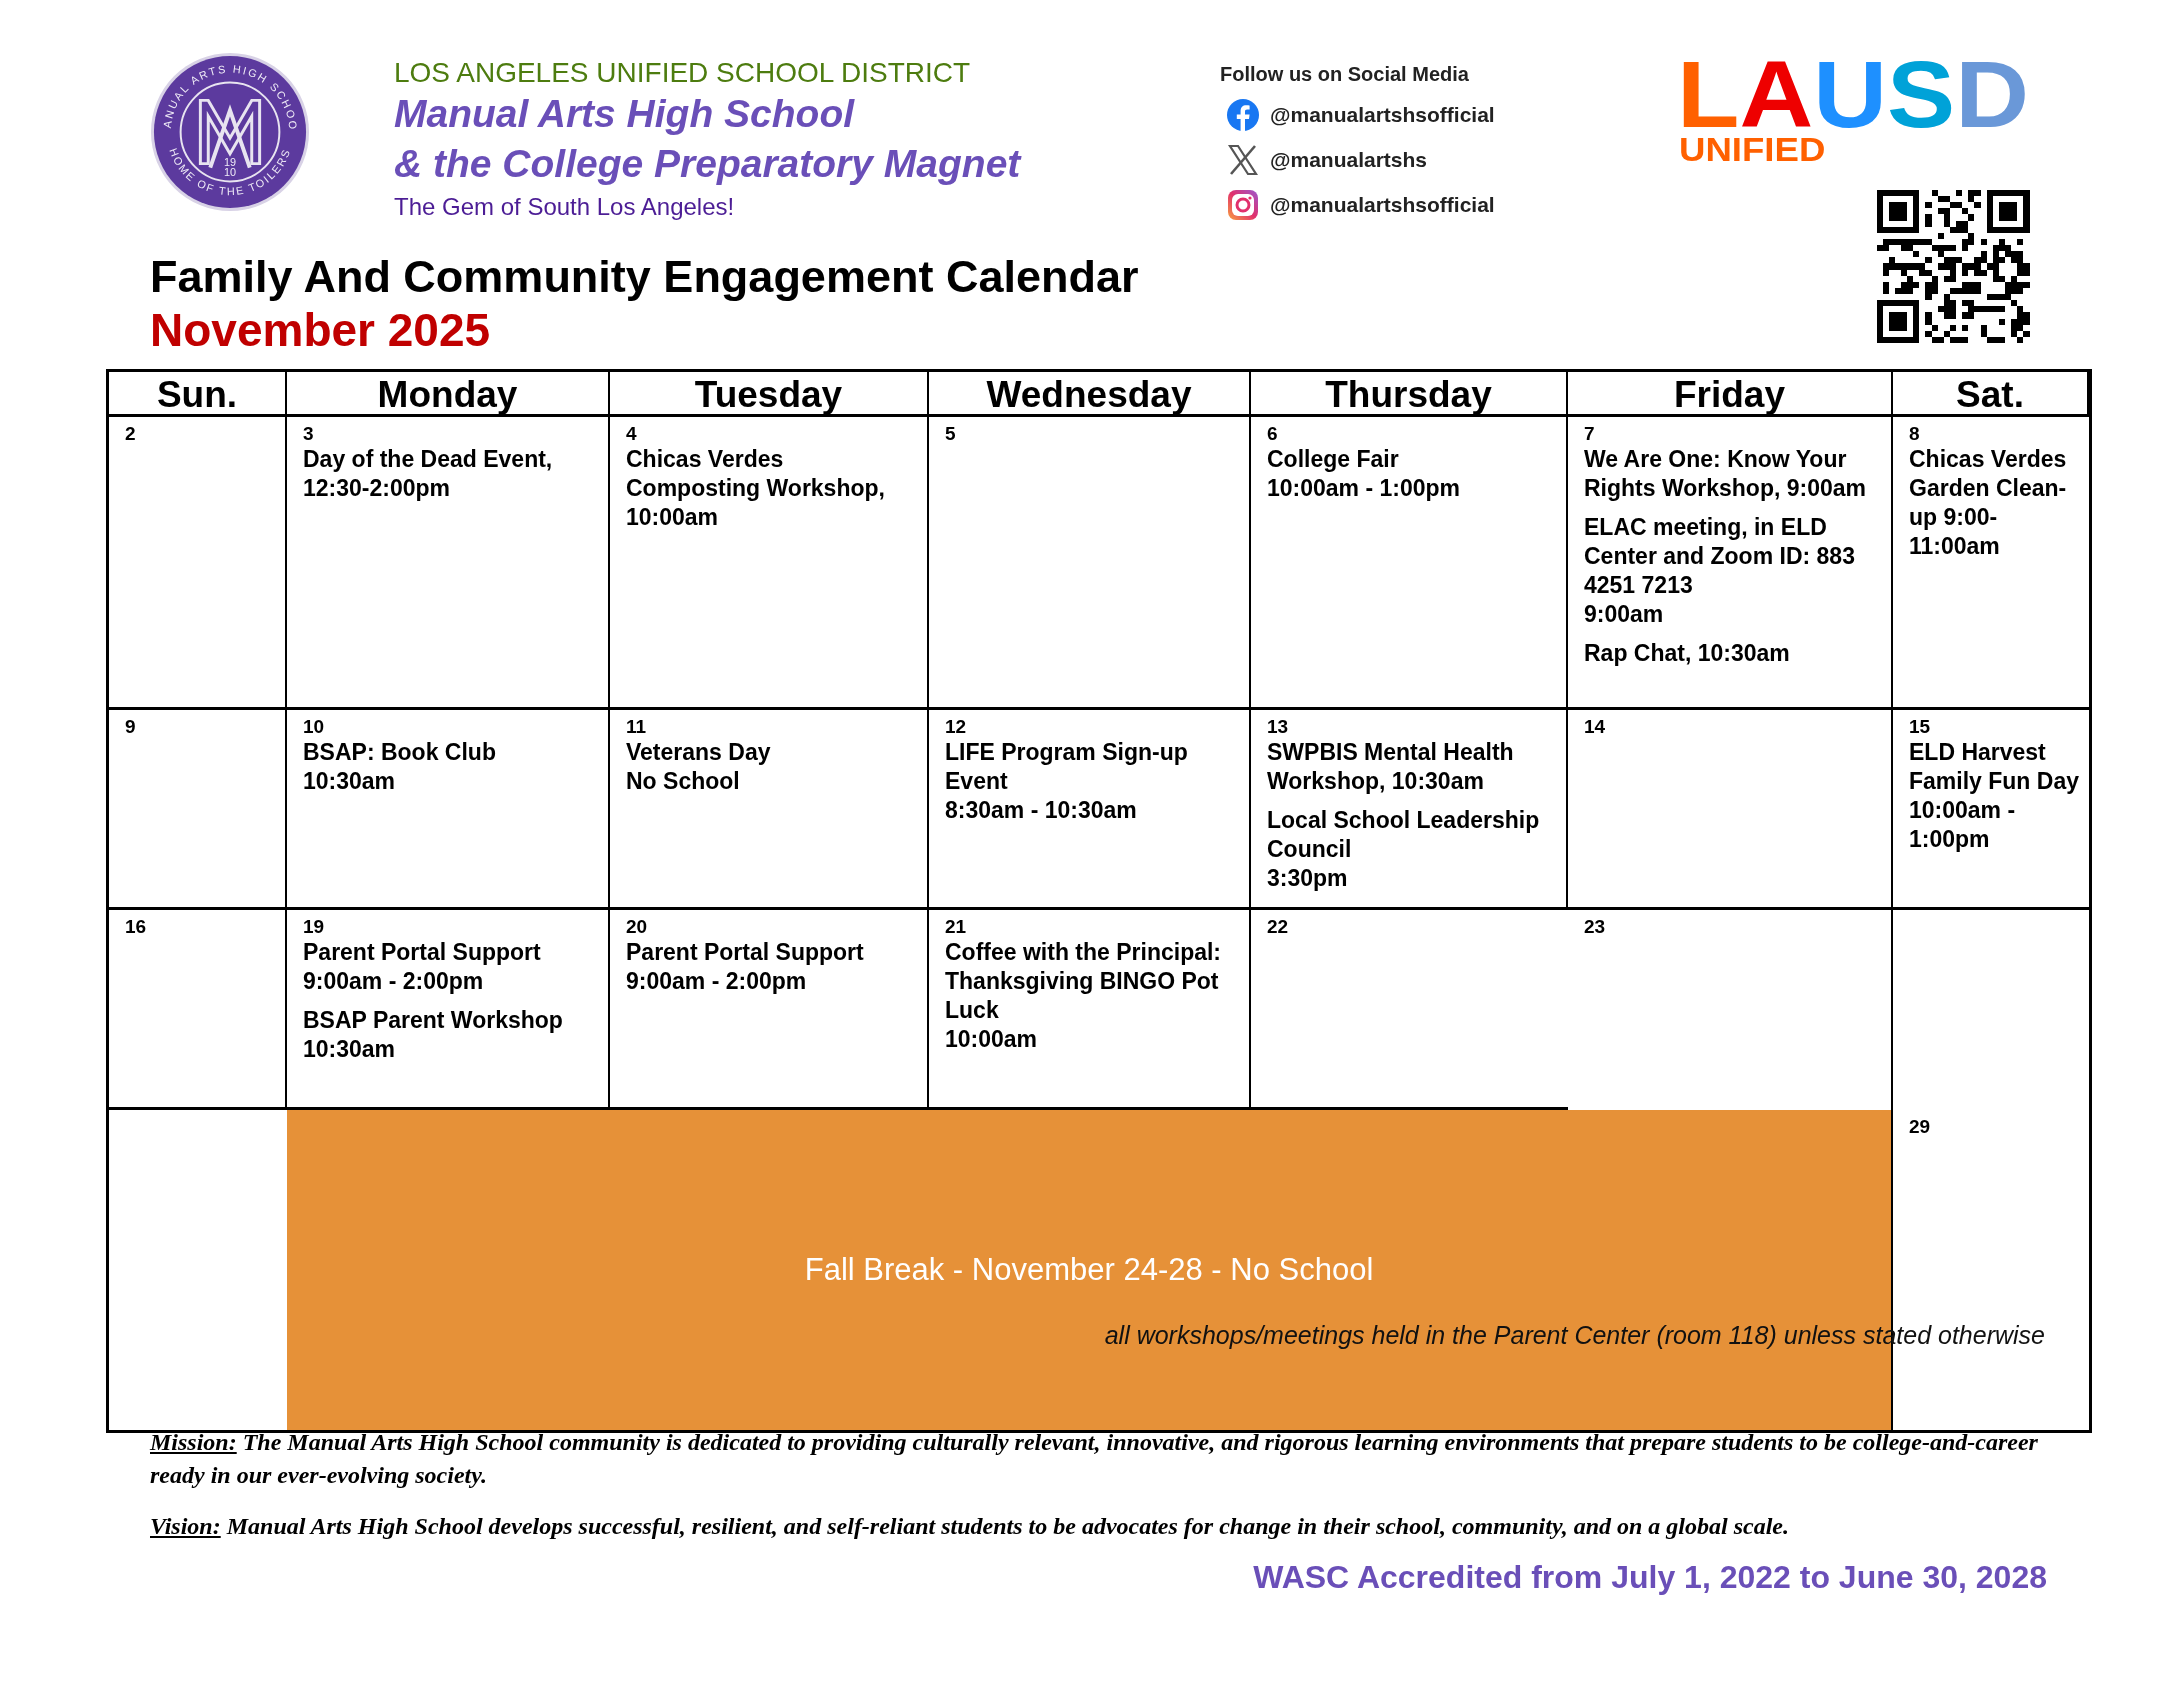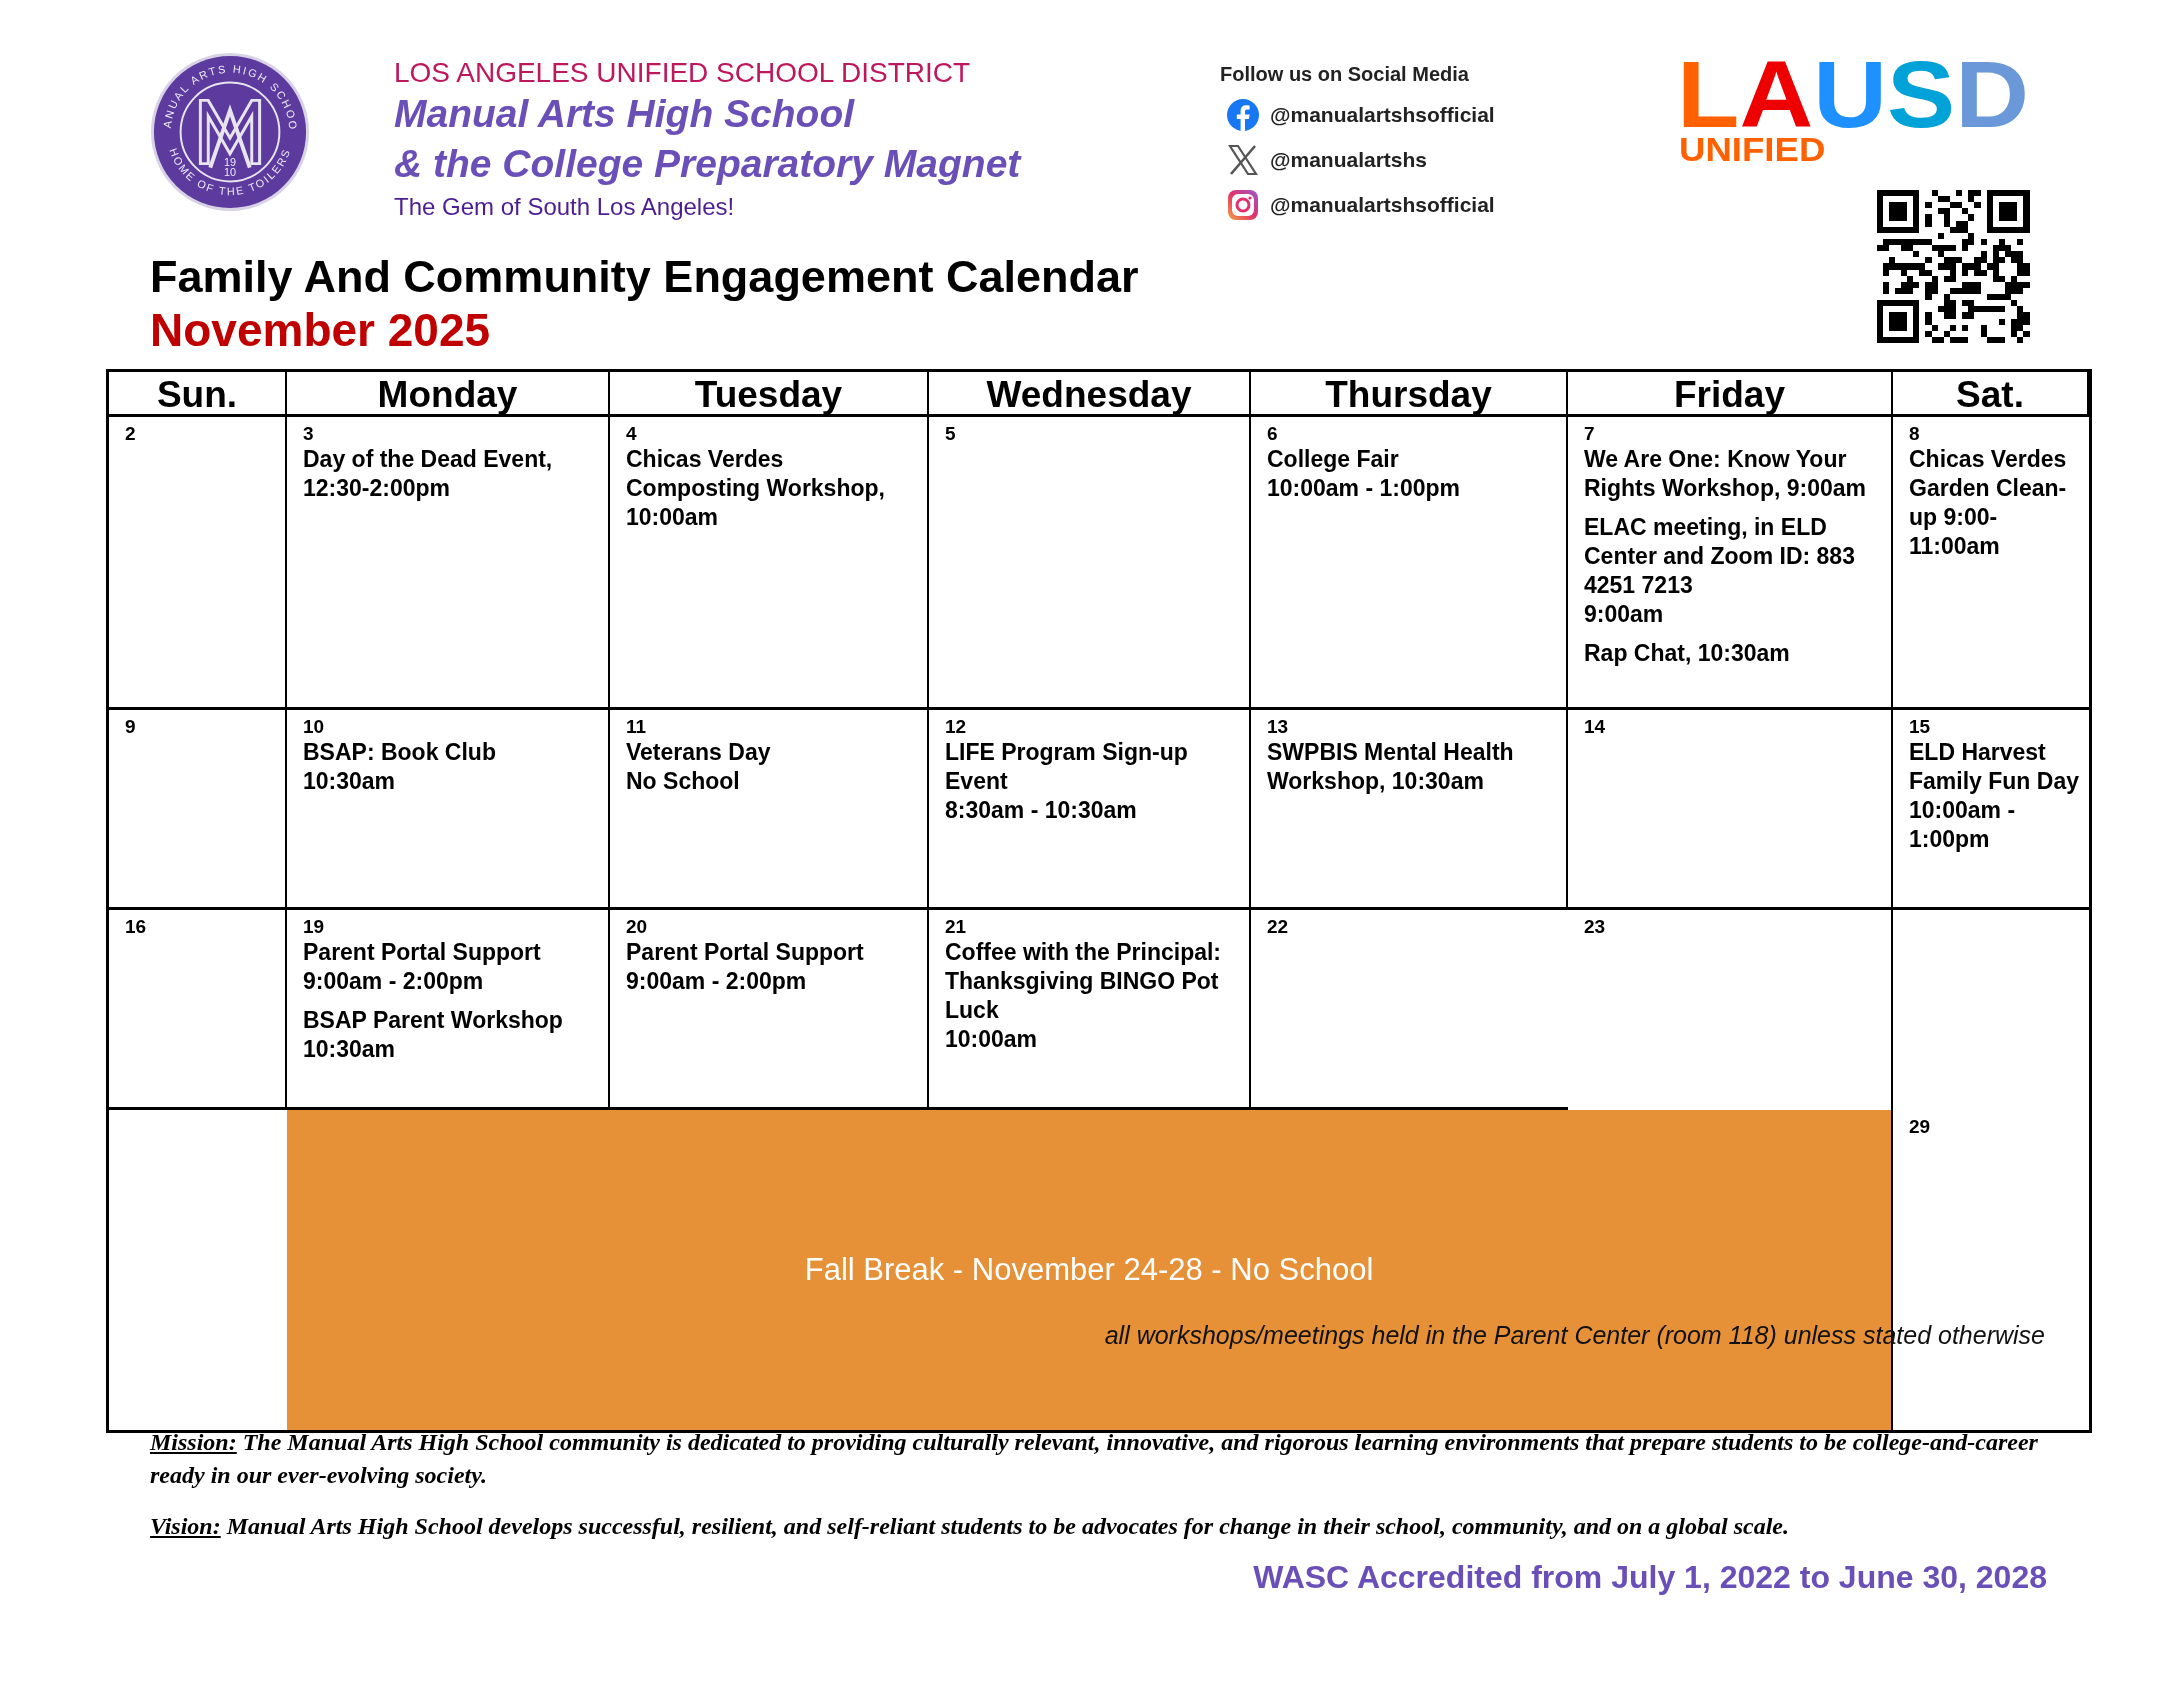--- a/index.html
+++ b/index.html
@@ -3,21 +3,21 @@
 <meta charset="utf-8">
 <style>
   html, body { margin: 0; padding: 0; background: #ffffff; }
   body { width: 2178px; height: 1683px; position: relative; overflow: hidden;
          font-family: "Liberation Sans", sans-serif; color: #000; }
   .abs { position: absolute; }
 
   
   #logo { left: 149px; top: 51px; width: 162px; height: 162px; }
   .school-block { left: 394px; top: 57px; color: #6b4fbb; }
-  .district { font-size: 28px; color: #be185d; letter-spacing: 0px; white-space: nowrap; line-height: 32px; }
+  .district { font-size: 28px; color: #4d7c0f; letter-spacing: 0px; white-space: nowrap; line-height: 32px; }
   .school-name { font-size: 39px; font-weight: bold; font-style: italic; color: #6a4fb8; white-space: nowrap; line-height: 50px; }
   .tagline { font-size: 24px; color: #4c1d95; white-space: nowrap; line-height: 36px; }
 
   
   .social { left: 1220px; top: 63px; }
   .social-title { font-size: 20px; font-weight: bold; color: #222; white-space: nowrap; margin-bottom: 6px; }
   .social-row { display: flex; align-items: center; height: 45px; }
   .social-icon { width: 34px; height: 34px; margin-right: 10px; margin-left: 6px; display: inline-block; }
   .social-handle { font-size: 21px; font-weight: bold; color: #222; white-space: nowrap; }
 
@@ -380,20 +380,22 @@
 No School</div>
     </div>
     <div class="cell">
       <div class="daynum">12</div>
       <div class="event" style="white-space: pre-line;">LIFE Program Sign-up Event
 8:30am - 10:30am</div>
     </div>
     <div class="cell">
       <div class="daynum">13</div>
       <div class="event" style="white-space: pre-line;">SWPBIS Mental Health Workshop, 10:30am</div>
+      <div class="event" style="white-space: pre-line;">Local School Leadership Council
+3:30pm</div>
     </div>
     <div class="cell">
       <div class="daynum">14</div>
     </div>
     <div class="cell last-col">
       <div class="daynum">15</div>
       <div class="event" style="white-space: pre-line;">ELD Harvest Family Fun Day 10:00am - 1:00pm</div>
     </div>
     <div class="cell">
       <div class="daynum">16</div>

